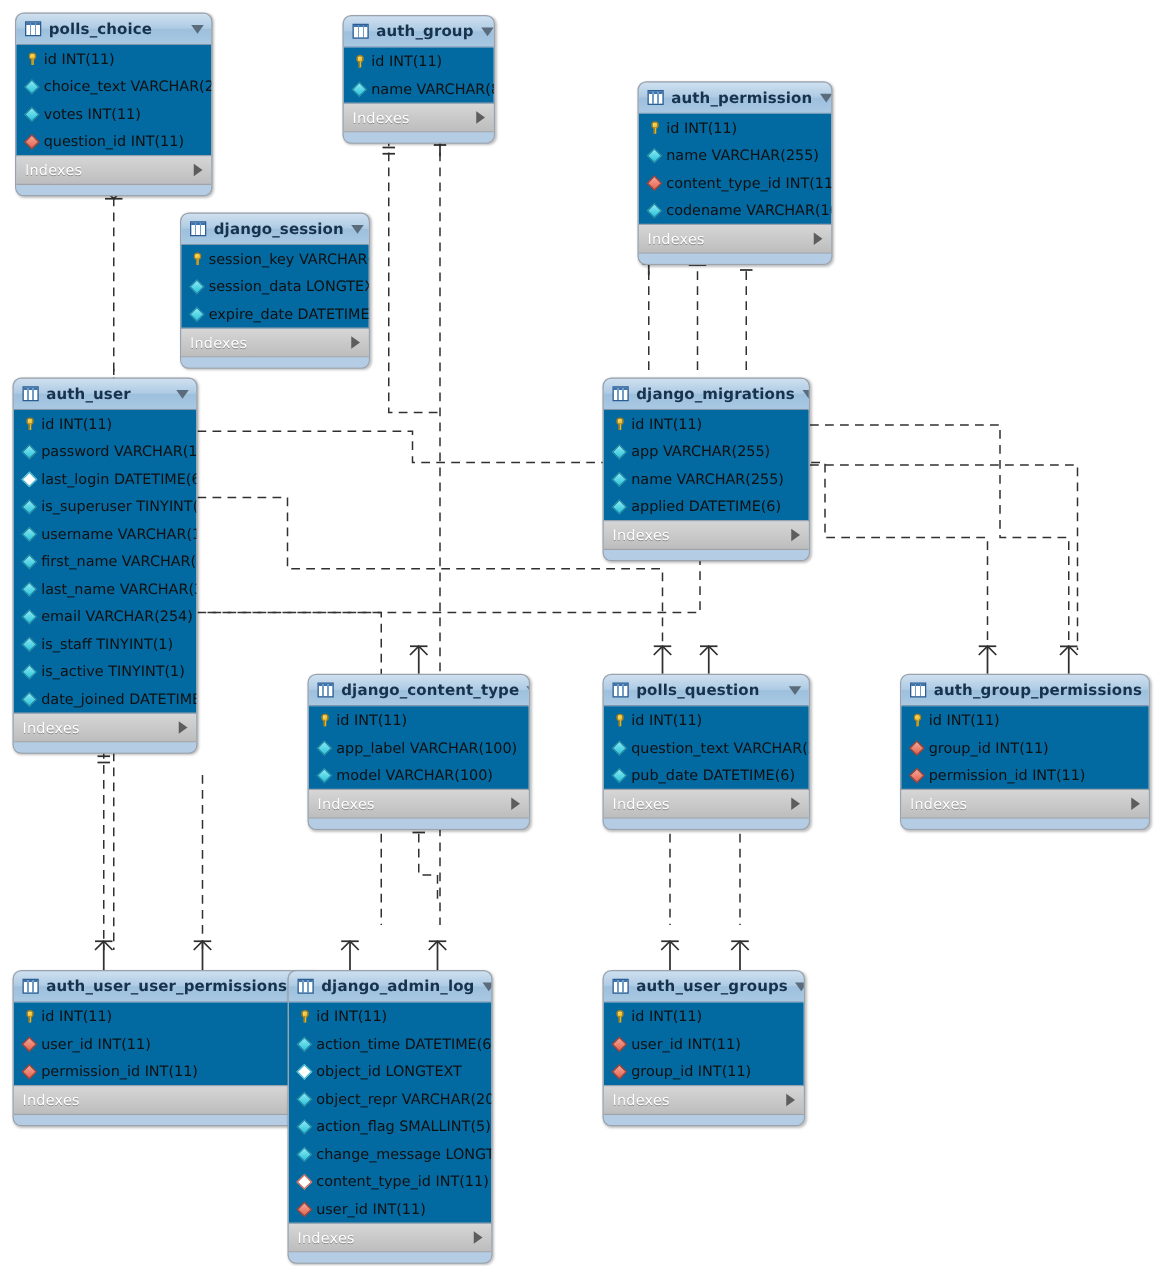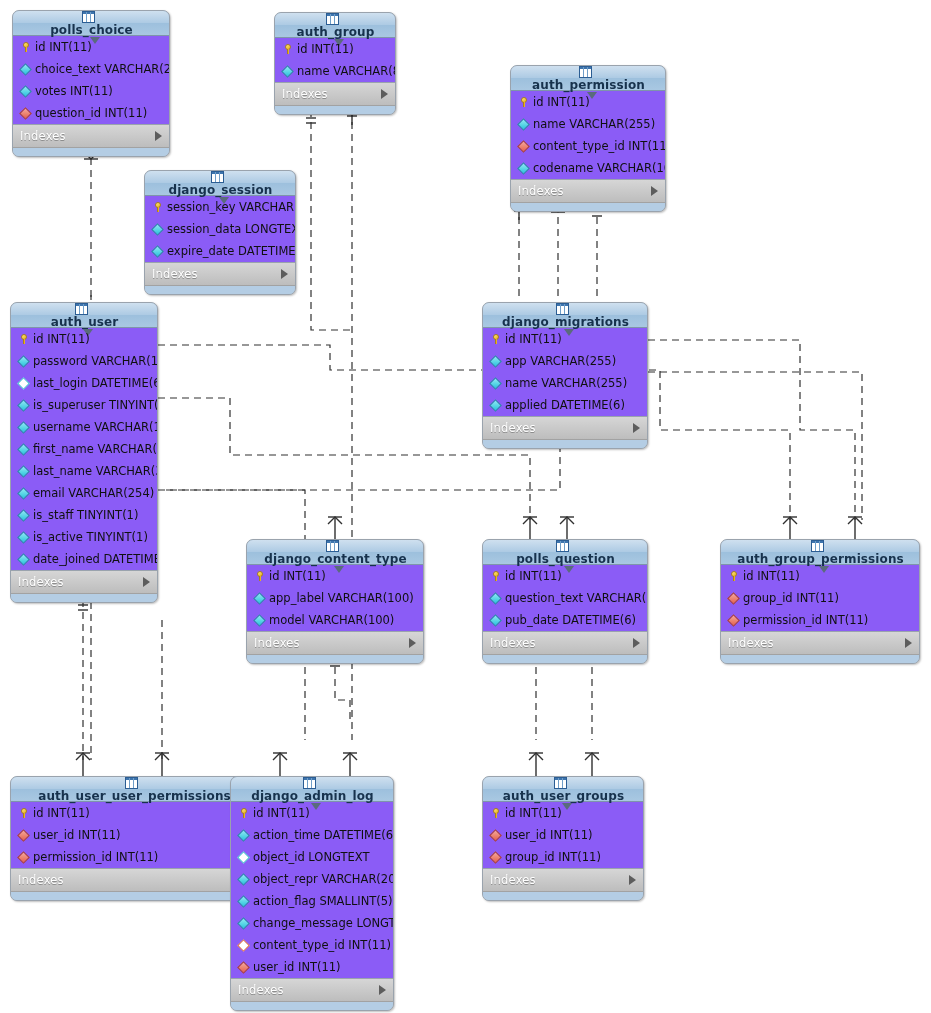--- a/index.html
+++ b/index.html
@@ -21,41 +21,40 @@
     box-shadow:1px 1px 2px rgba(0,0,0,.25);
     overflow:hidden;
   }
   .tbl-hdr{
     height:24px;
     display:flex;align-items:center;
     padding:0 6px 0 7px;
     background:linear-gradient(to bottom,#cfe0ef 0%,#aecbe4 48%,#9dc0dd 52%,#a9c8e2 100%);
     border-bottom:1px solid #7e95ab;
     border-radius:6px 6px 0 0;
-    flex-direction:column;
   }
   .tbl-icon{
     width:13px;height:12px;flex:0 0 auto;margin-right:6px;
     box-sizing:border-box;
     border:1px solid #2b5d93;
     background:
       linear-gradient(to right,transparent 3px,#6f9ec9 3px,#6f9ec9 4px,transparent 4px),
       linear-gradient(to right,transparent 7px,#6f9ec9 7px,#6f9ec9 8px,transparent 8px),
       linear-gradient(to bottom,#3d74ad 0,#3d74ad 2px,#ffffff 2px);
   }
   .tbl-name{
     font-size:12px;font-weight:bold;color:#17324d;
     white-space:nowrap;flex:1 1 auto;letter-spacing:.1px;
   }
   .caret{
     width:0;height:0;flex:0 0 auto;margin-left:6px;
     border-left:5px solid transparent;border-right:5px solid transparent;
     border-top:7px solid #5a6b7c;
   }
-  .cols{background:#8b5cf6;border-bottom:1px solid #9aa3ad;}
+  .cols{background:#0369a1;border-bottom:1px solid #9aa3ad;}
   .col{
     height:22px;display:flex;align-items:center;
     padding:0 6px 0 6px;font-size:11.5px;color:#101010;white-space:nowrap;
   }
   .m{width:13px;flex:0 0 auto;margin-right:3px;display:flex;align-items:center;justify-content:center;}
   .dia{width:9px;height:9px;transform:rotate(45deg);box-sizing:border-box;display:block;}
   .dia.pk-blue{background:linear-gradient(135deg,#8fe9f2,#28c3da);border:1px solid #2a8fa6;}
   .dia.pk-blue-n{background:#ffffff;border:1px solid #3fb8cf;}
   .dia.fk-red{background:linear-gradient(135deg,#f5a89a,#e4624c);border:1px solid #b0412f;}
   .dia.fk-red-n{background:#ffffff;border:1px solid #d4604c;}

